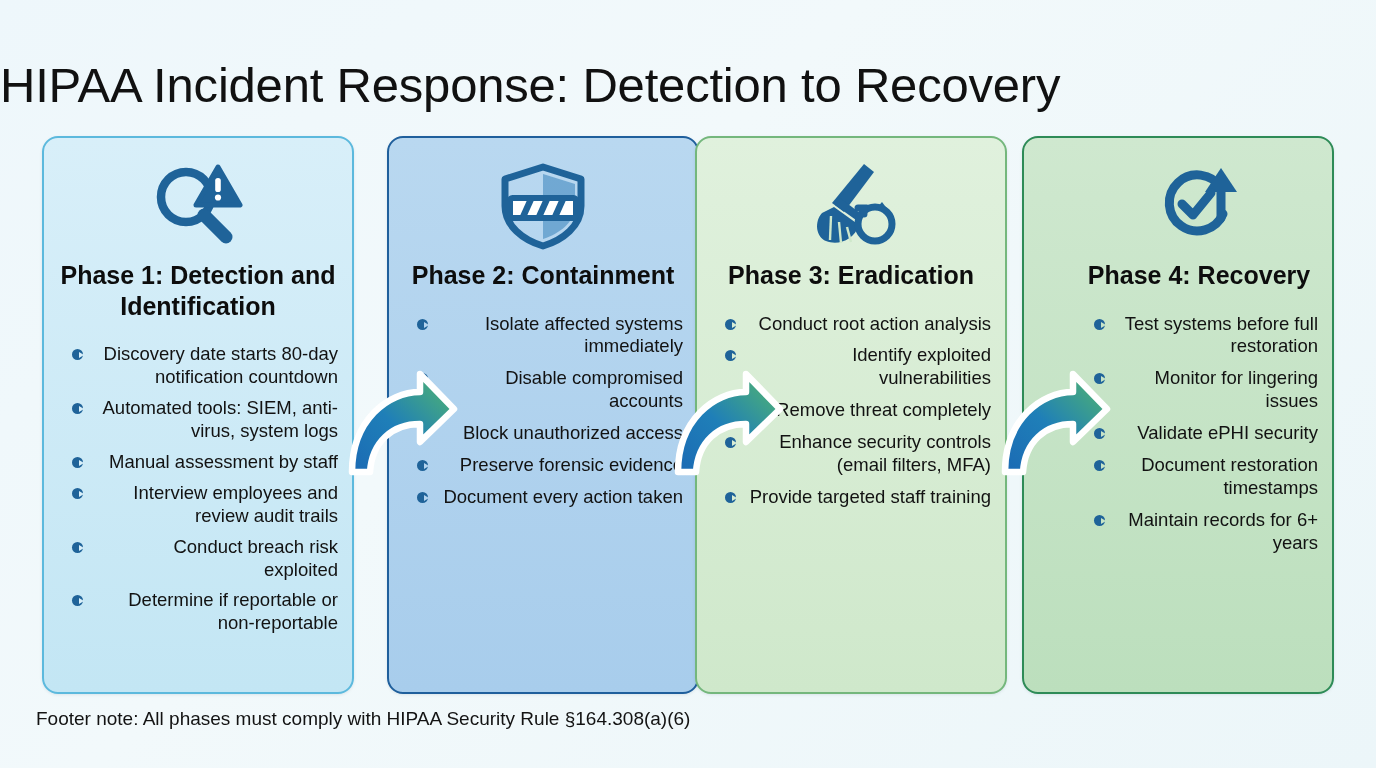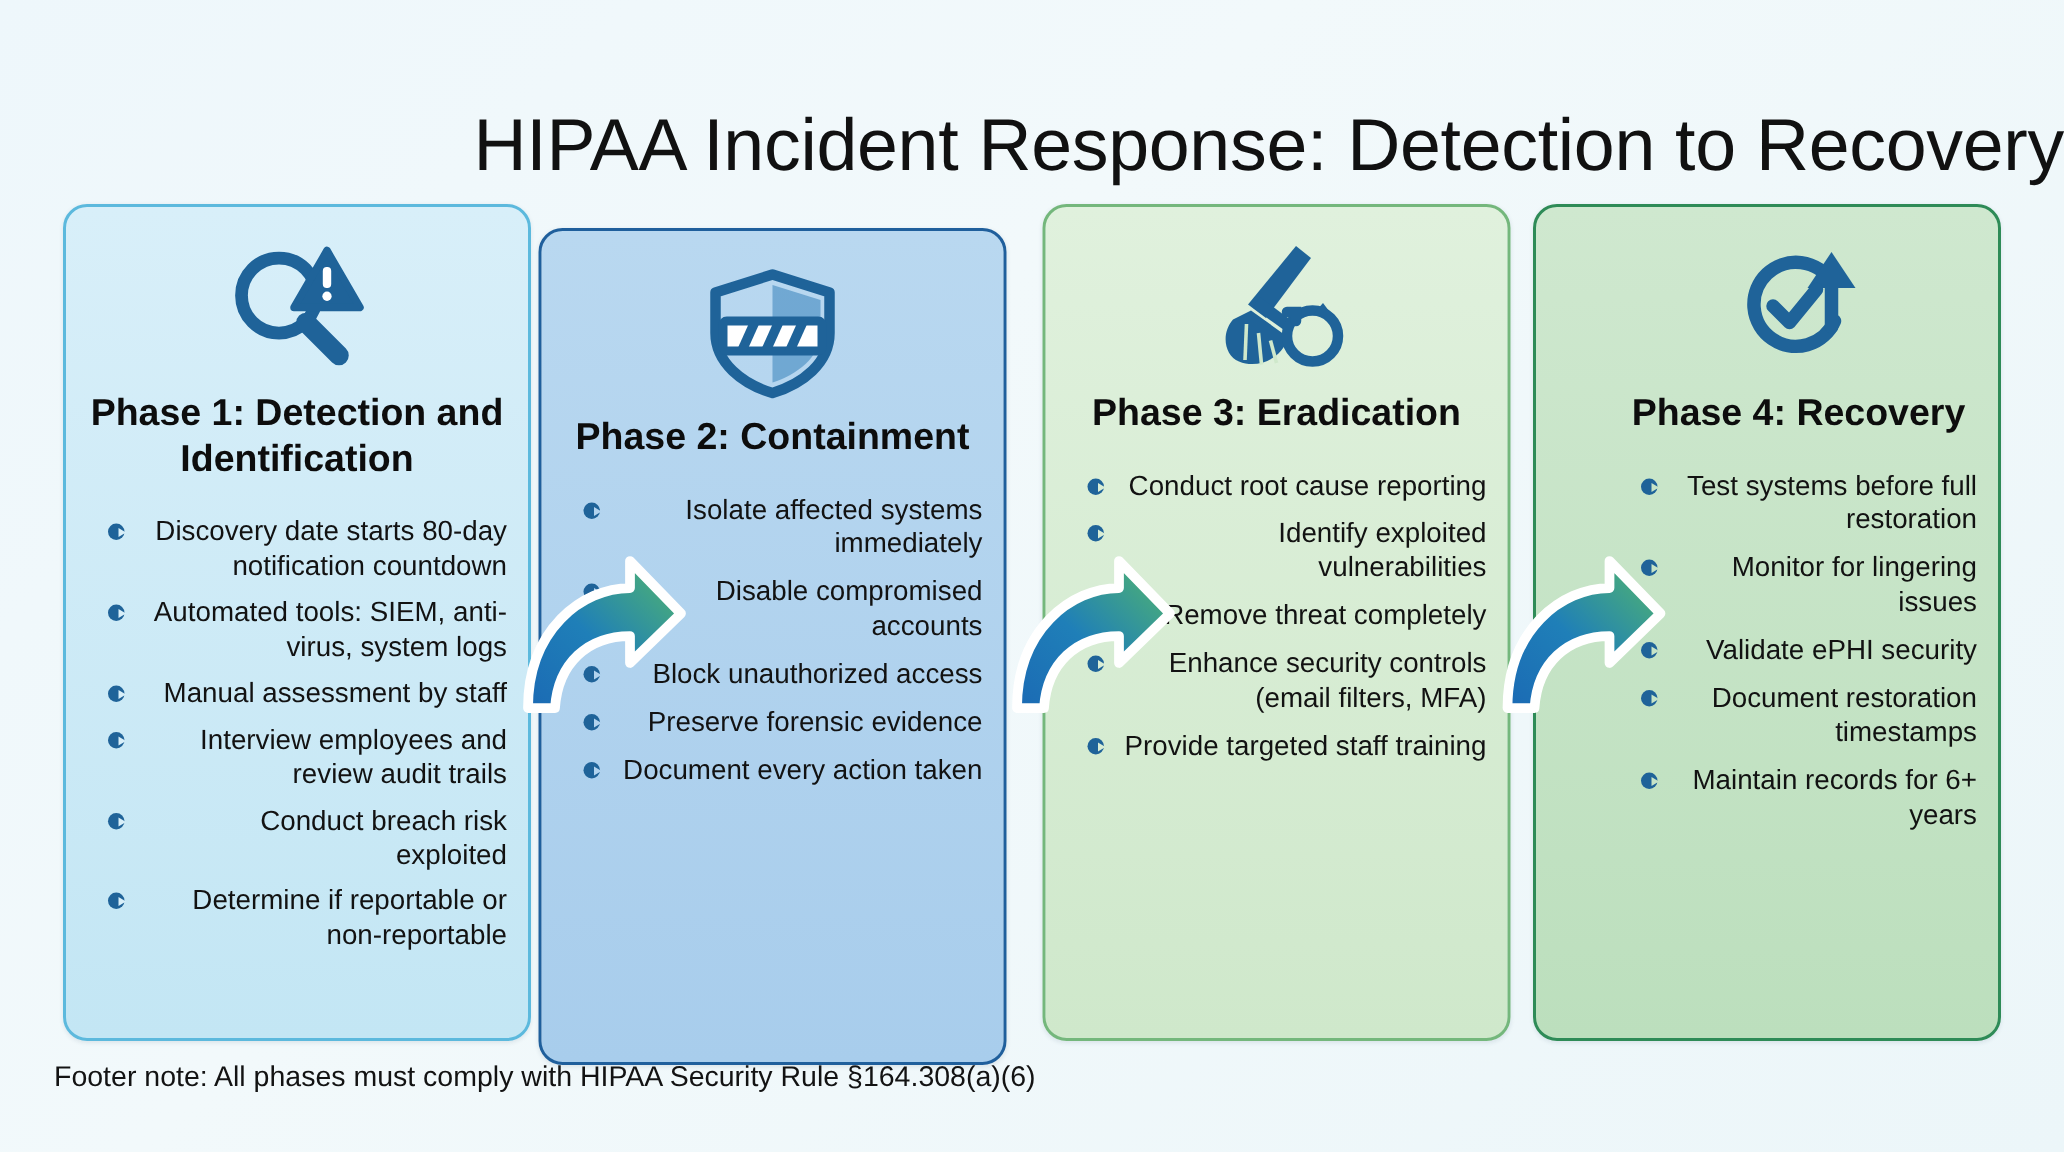--- a/index.html
+++ b/index.html
@@ -10,24 +10,24 @@
     width: 1376px;
     height: 768px;
     overflow: hidden;
     background: linear-gradient(135deg, #eef7fb 0%, #f2f9fb 40%, #ecf6f9 100%);
     font-family: "Liberation Sans", sans-serif;
     position: relative;
   }
 
   #page-title {
     position: absolute;
-    top: 36px;
+    top: 24px;
     left: 0;
     width: 1376px;
-    text-align: right;
+    text-align: left;
     font-size: 49px;
     font-weight: 400;
     color: #111111;
     letter-spacing: -0.2px;
     white-space: nowrap;
   }
 
   #cards {
     position: absolute;
     top: 136px;
@@ -40,21 +40,21 @@
     position: absolute;
     top: 0;
     width: 312px;
     height: 558px;
     border-radius: 16px;
     box-sizing: border-box;
     box-shadow: 0 1px 3px rgba(30,60,90,0.10);
     overflow: hidden;
   }
   .card-1 { left: 0px;    background: linear-gradient(180deg,#d8eff9 0%, #c3e6f4 100%); border: 2.5px solid #5cb9dd; }
-  .card-2 { left: 317px;  background: linear-gradient(180deg,#b9d8f0 0%, #a8cdec 100%); border: 2.5px solid #1f5f9c; margin-top: 16px; }
+  .card-2 { left: 345px;  background: linear-gradient(180deg,#b9d8f0 0%, #a8cdec 100%); border: 2.5px solid #1f5f9c; }
   .card-3 { left: 653px;  background: linear-gradient(180deg,#e0f1dd 0%, #cfe8cb 100%); border: 2.5px solid #74b77c; }
   .card-4 { left: 980px;  background: linear-gradient(180deg,#cfe8cf 0%, #bcdfbd 100%); border: 2.5px solid #2e8b57; padding-left: 42px; }
 
   .card-icon {
     height: 100px;
     margin-top: 18px;
     display: flex;
     align-items: center;
     justify-content: center;
   }
@@ -204,21 +204,21 @@
           <path d="M35 60 L37 81"></path>
           <path d="M43 65 L47 80"></path>
         </g>
         <circle cx="71" cy="62" r="17" fill="none" stroke="#1f6399" stroke-width="7"></circle>
         <path d="M60 52 L60 46 L54 46" fill="none" stroke="#1f6399" stroke-width="7" stroke-linecap="round"></path>
         <path d="M71 48 L84 48 L78 40" fill="#1f6399"></path>
       </svg>
     </div>
     <div class="card-heading">Phase 3: Eradication</div>
     <ul class="bullets">
-      <li><span class="bullet-dot"></span><span>Conduct root cause reporting</span></li>
+      <li><span class="bullet-dot"></span><span>Conduct root action analysis</span></li>
       <li><span class="bullet-dot"></span><span>Identify exploited vulnerabilities</span></li>
       <li><span class="bullet-dot"></span><span>Remove threat completely</span></li>
       <li><span class="bullet-dot"></span><span>Enhance security controls (email filters, MFA)</span></li>
       <li><span class="bullet-dot"></span><span>Provide targeted staff training</span></li>
     </ul>
   </div>
 
   <div class="card card-4">
     <div class="card-icon">
       <svg width="92" height="88" viewBox="0 0 92 88">

